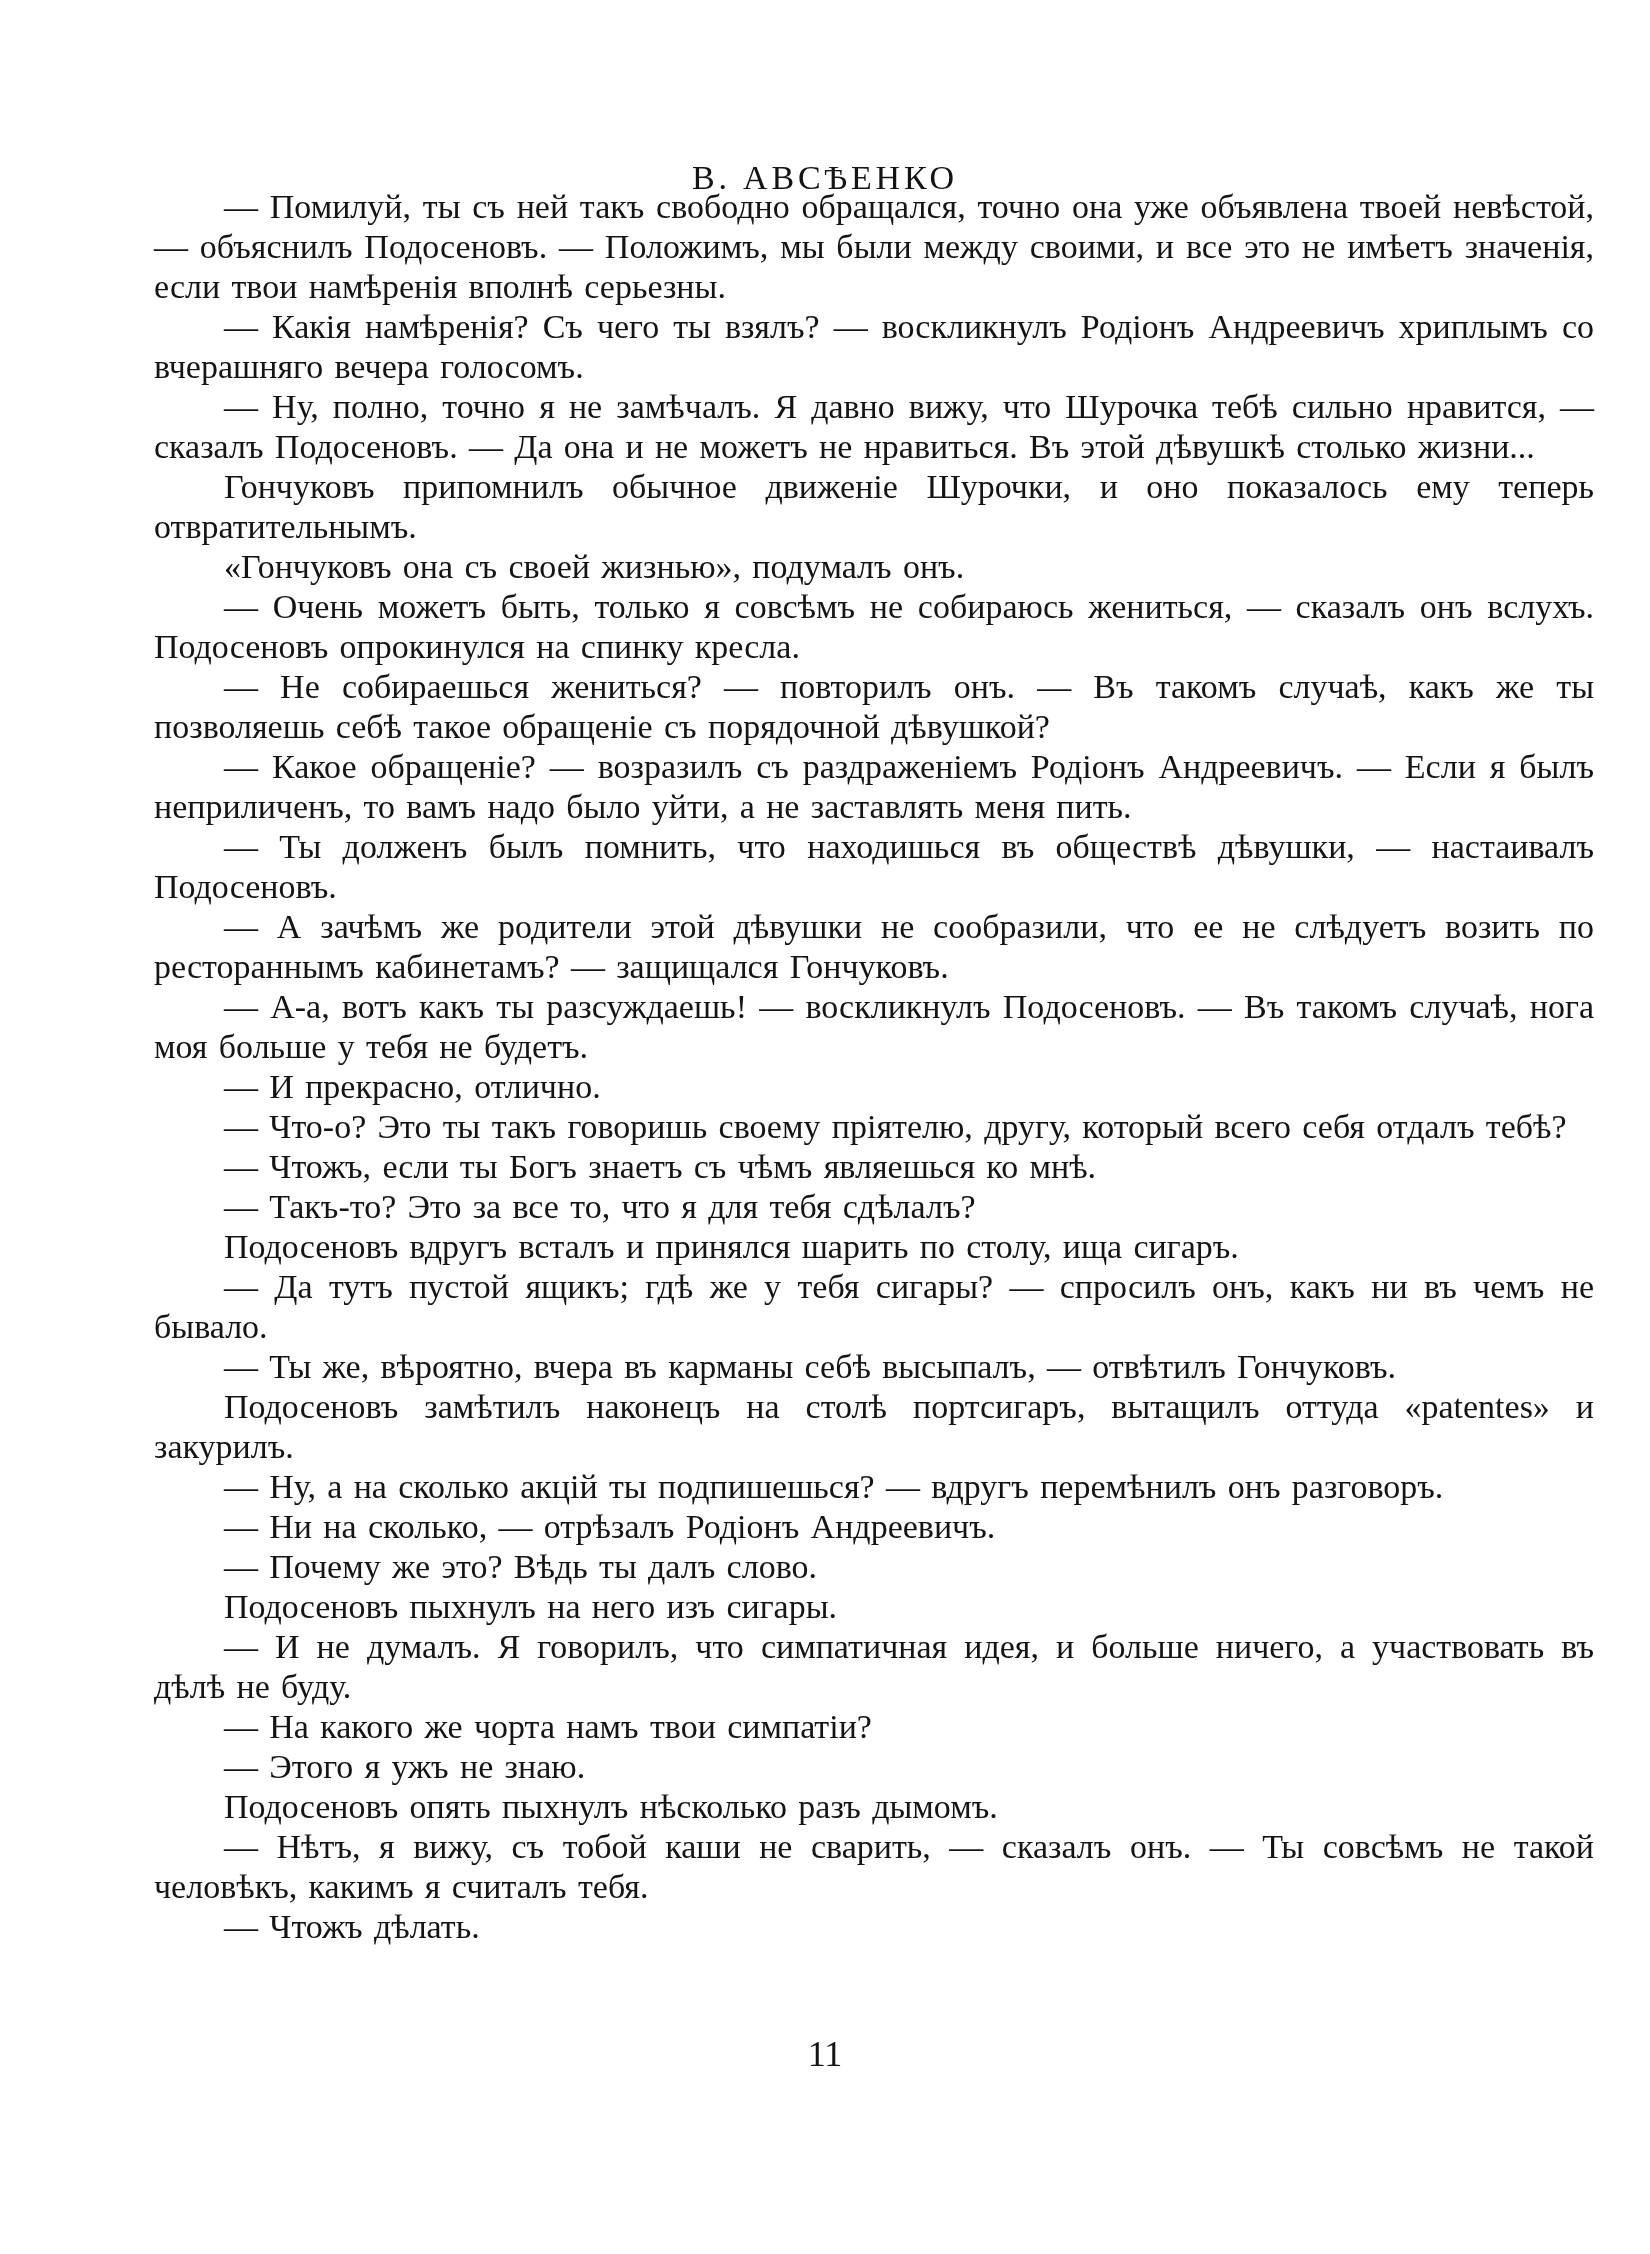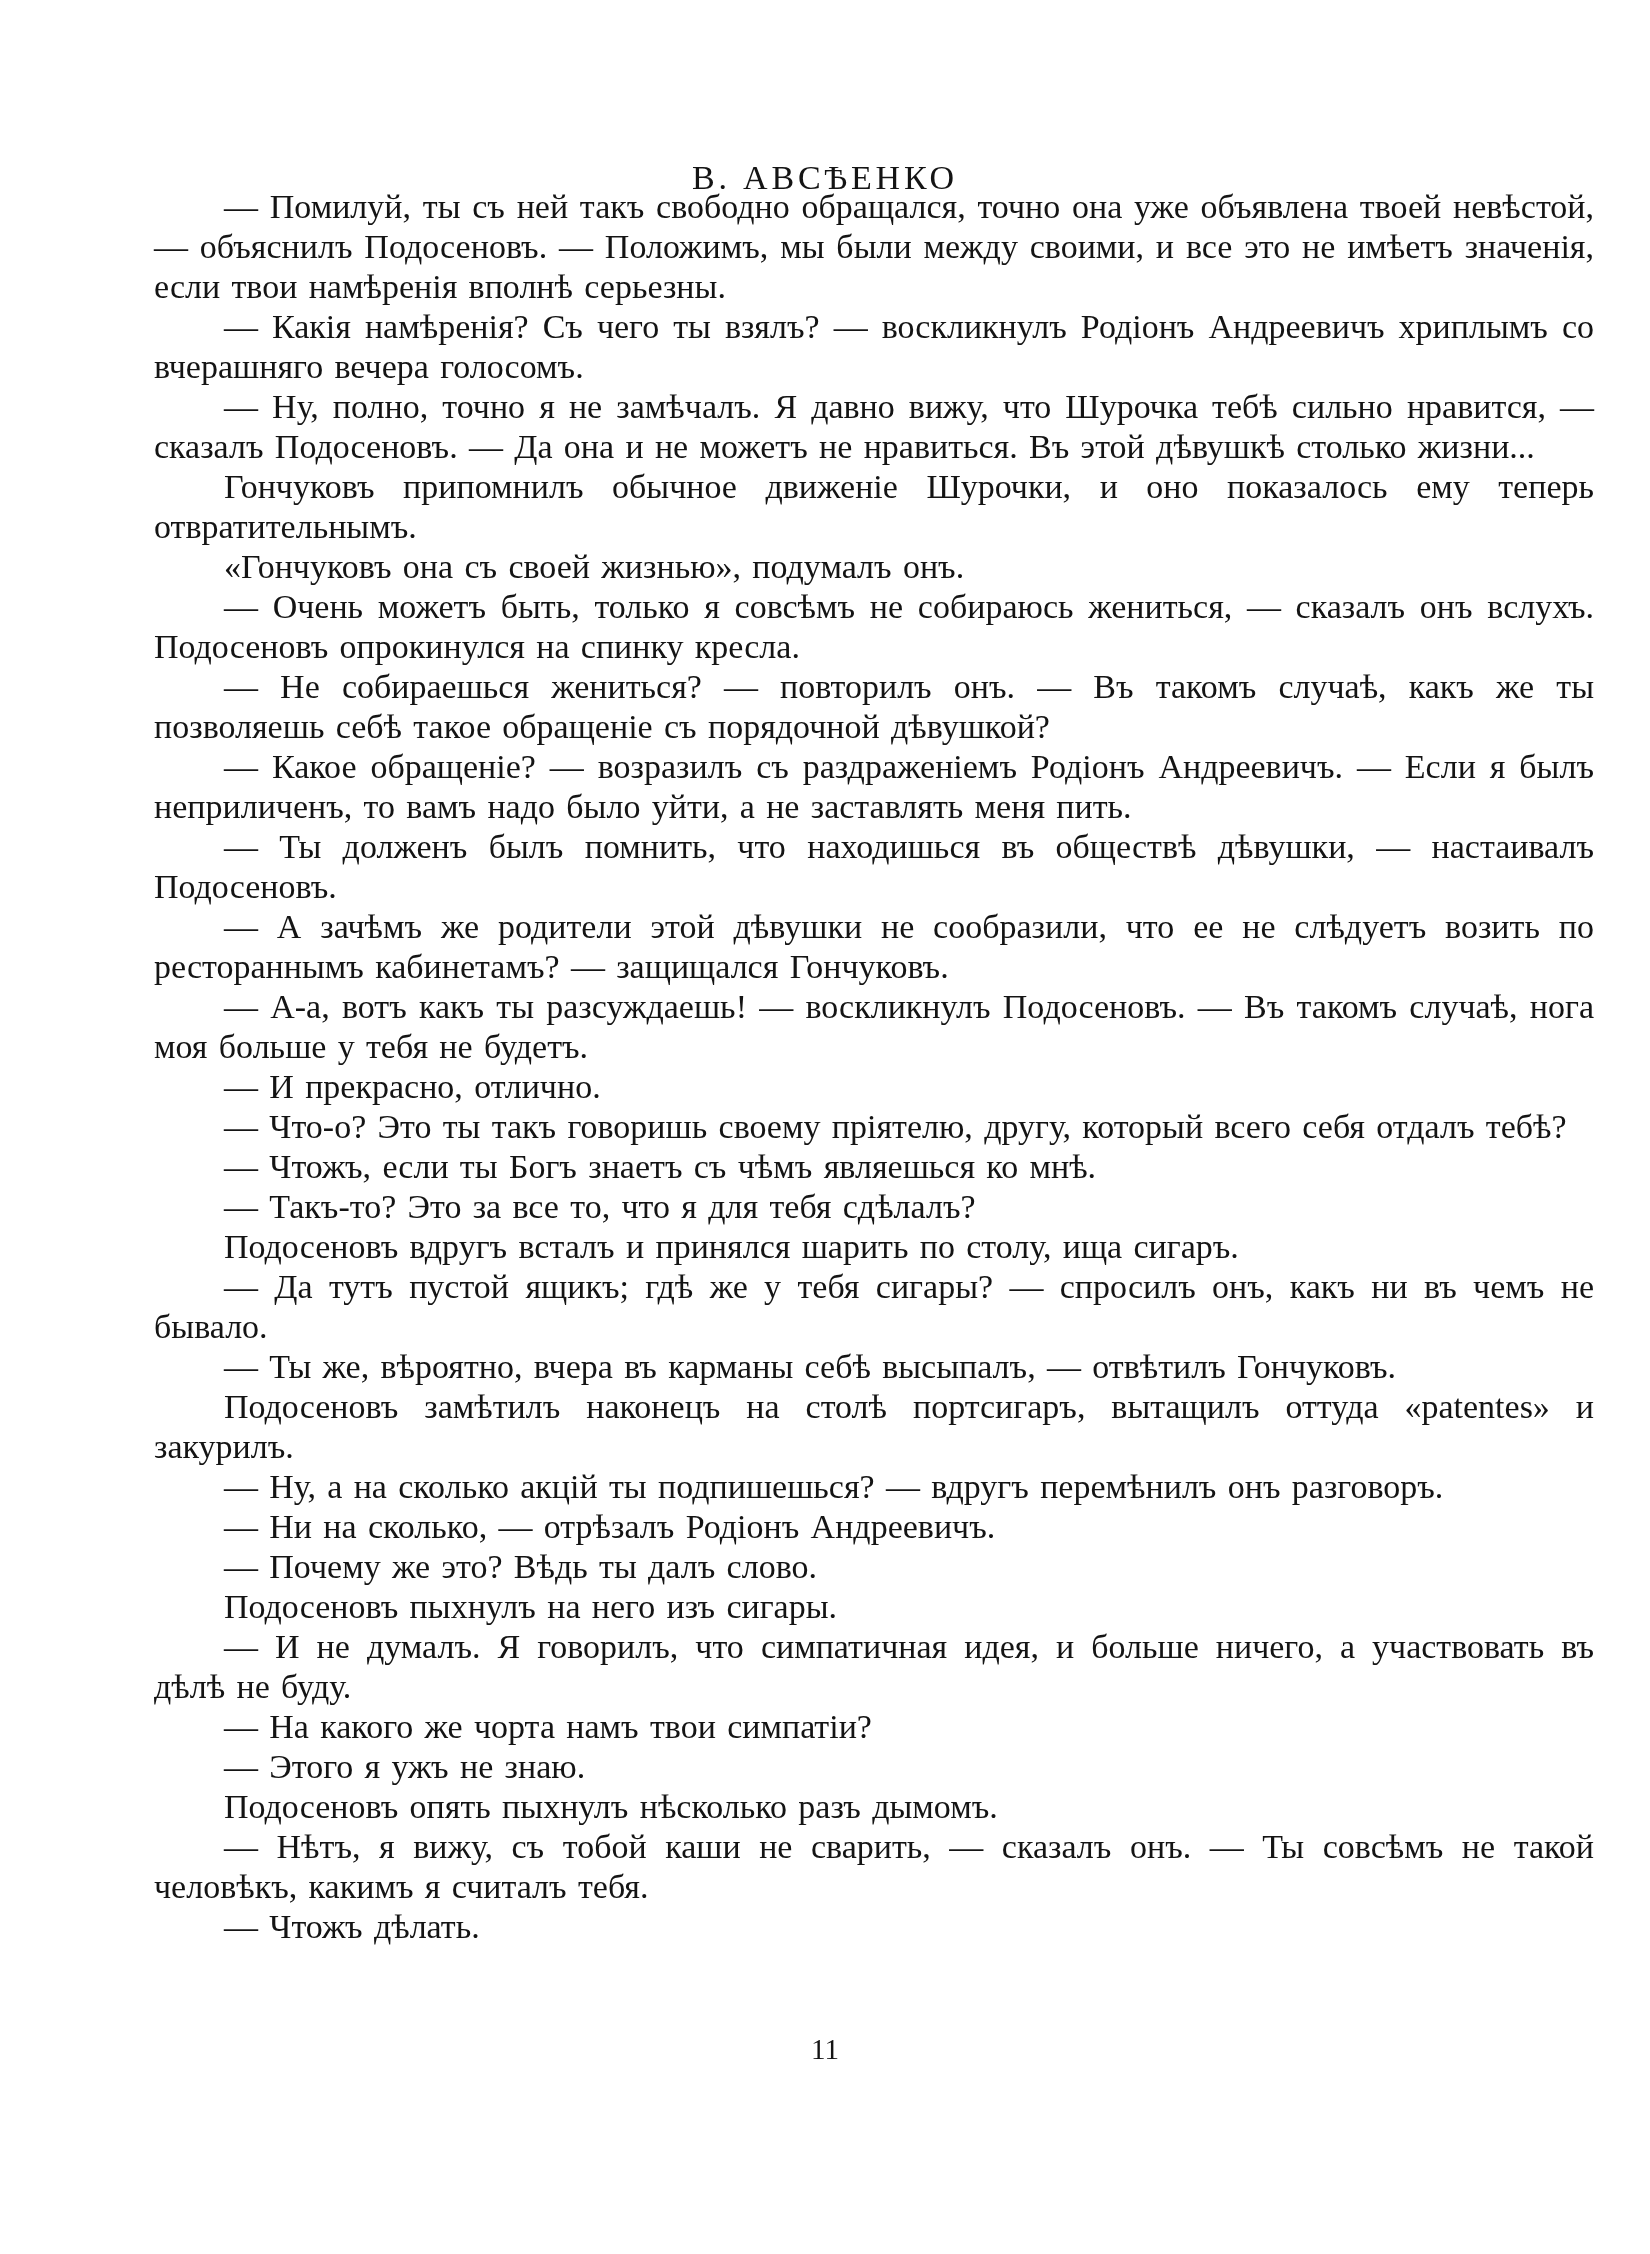--- a/index.html
+++ b/index.html
@@ -43,21 +43,21 @@
       margin: 0;
       padding: 0;
       text-indent: 70px;
     }
     .page-number {
       position: absolute;
       top: 2033px;
       left: 0;
       width: 100%;
       text-align: center;
-      font-size: 29px;
+      font-size: 36px;
     }
   </style>
 </head>
 <body>
 
 <div class="page">
   <div class="running-head">В. АВСѢЕНКО</div>
 
   <div class="text-block" id="paragraphs">
       <p>— Помилуй, ты съ ней такъ свободно обращался, точно она уже объявлена твоей невѣстой, — объяснилъ Подосеновъ. — Положимъ, мы были между своими, и все это не имѣетъ значенія, если твои намѣренія вполнѣ серьезны.</p>

